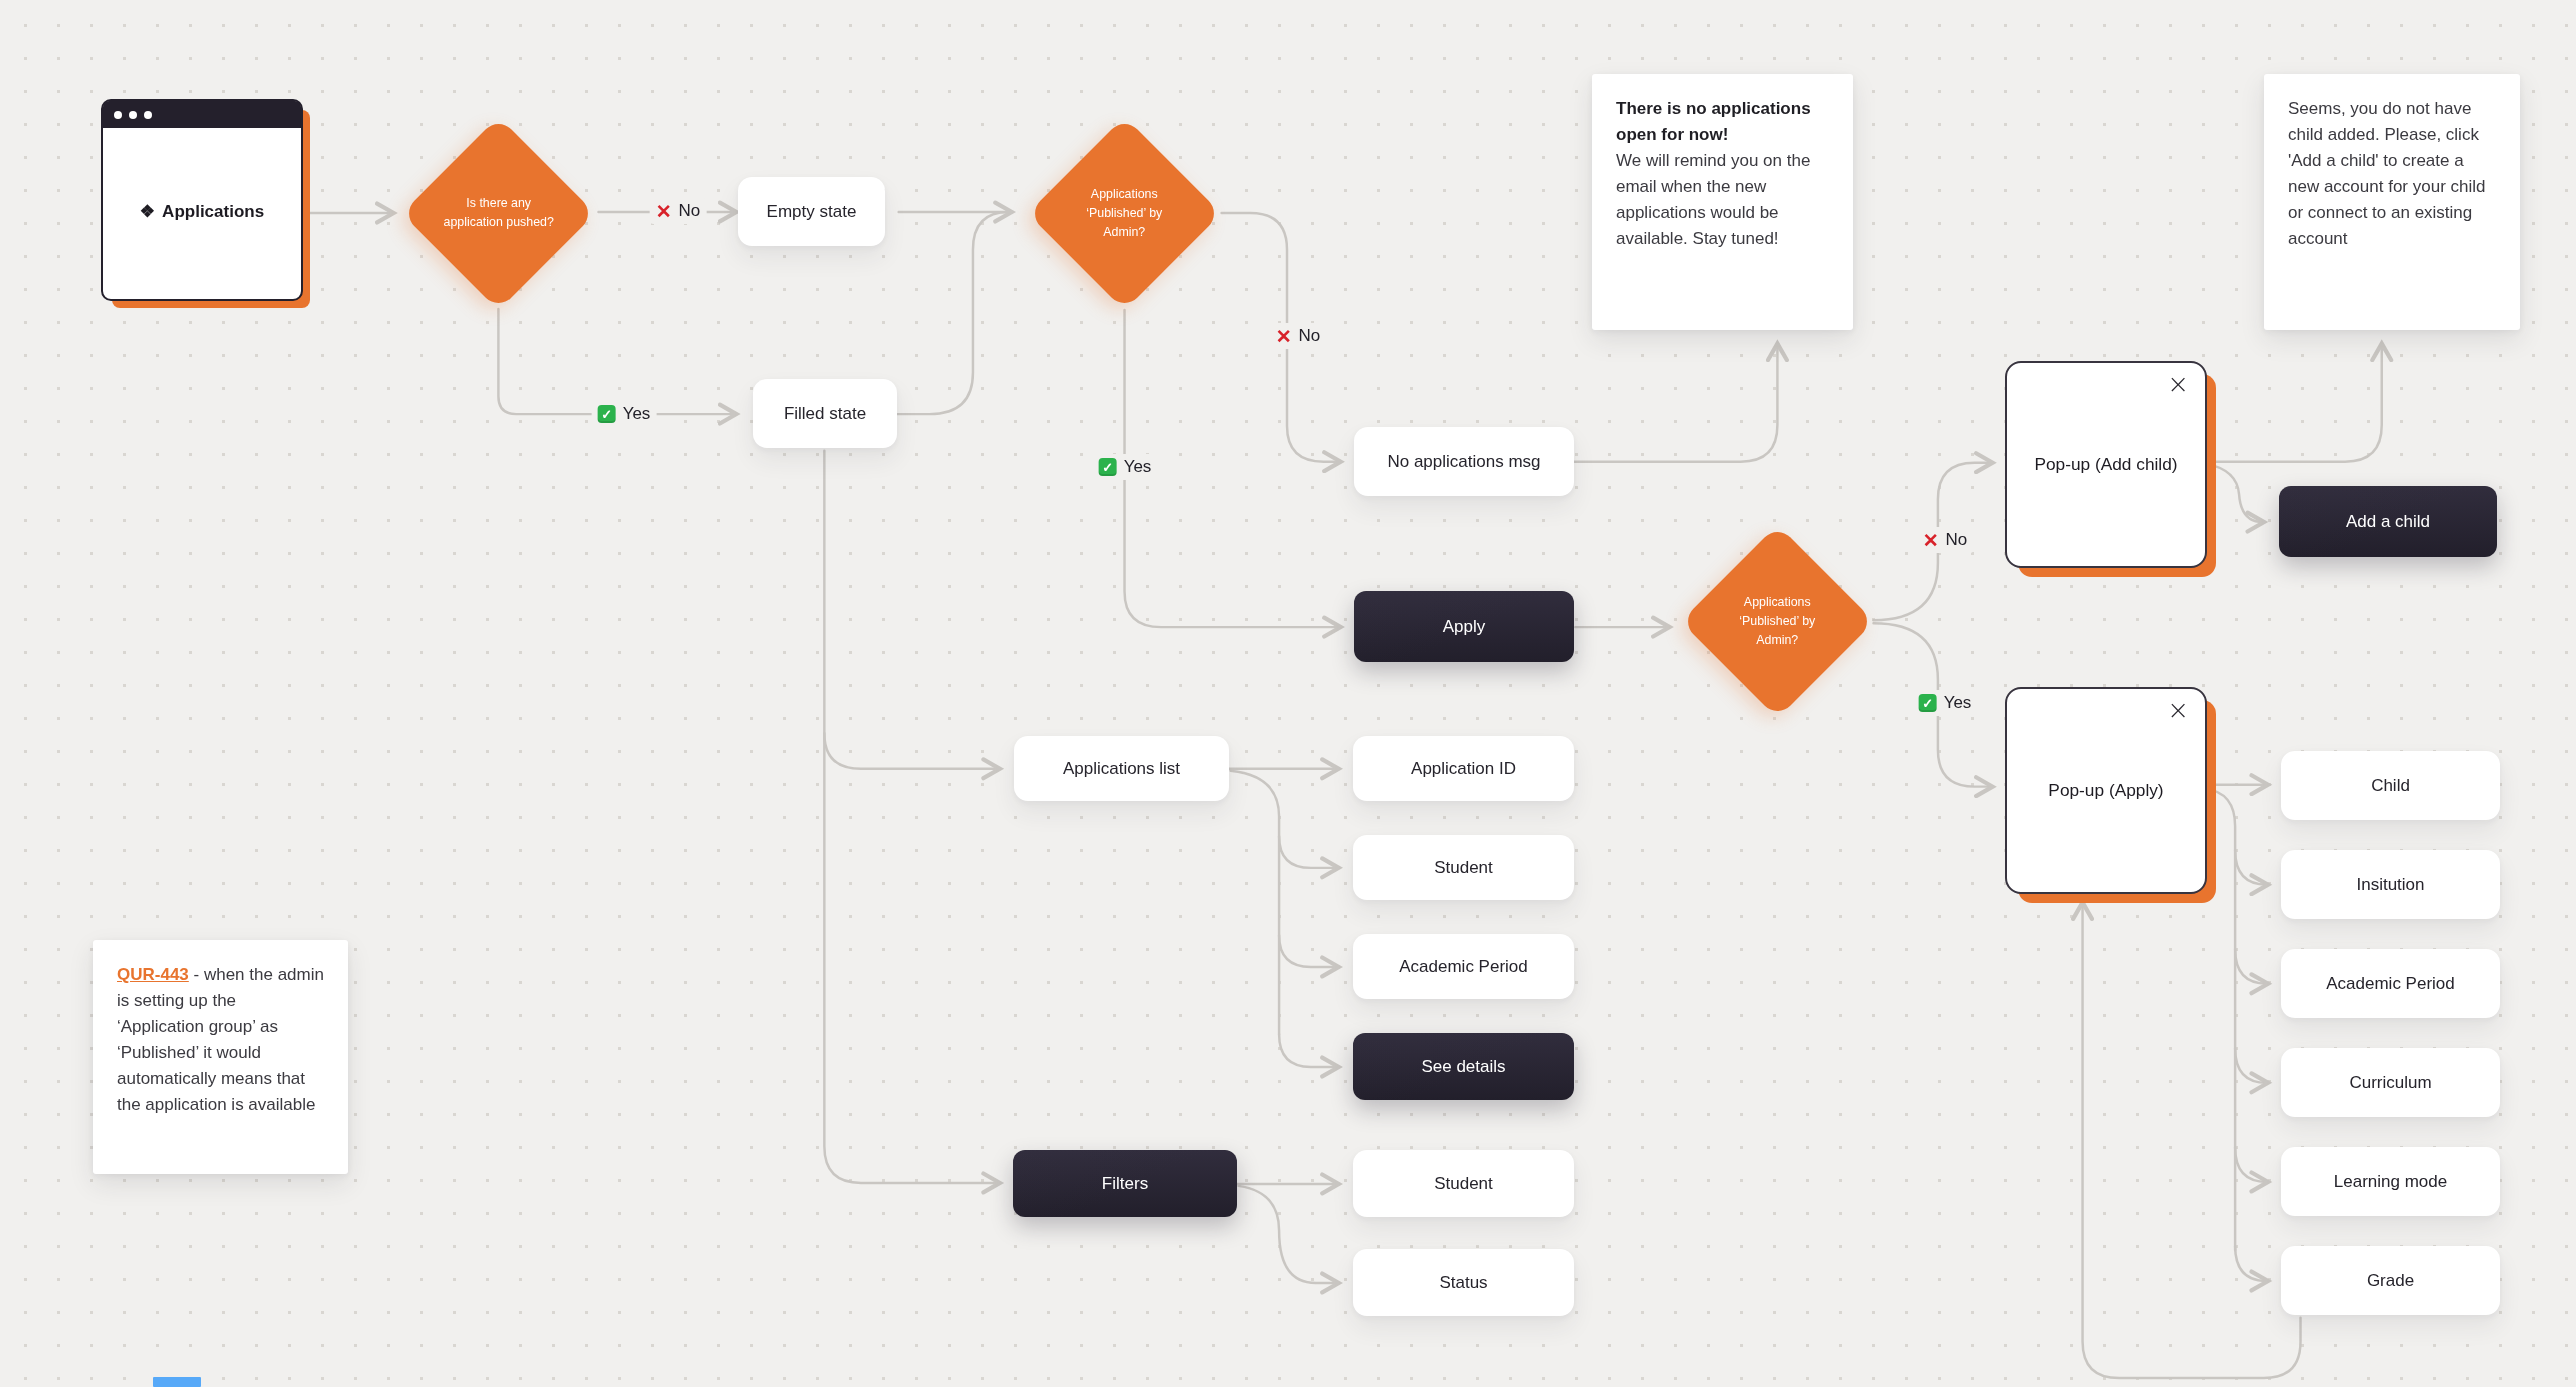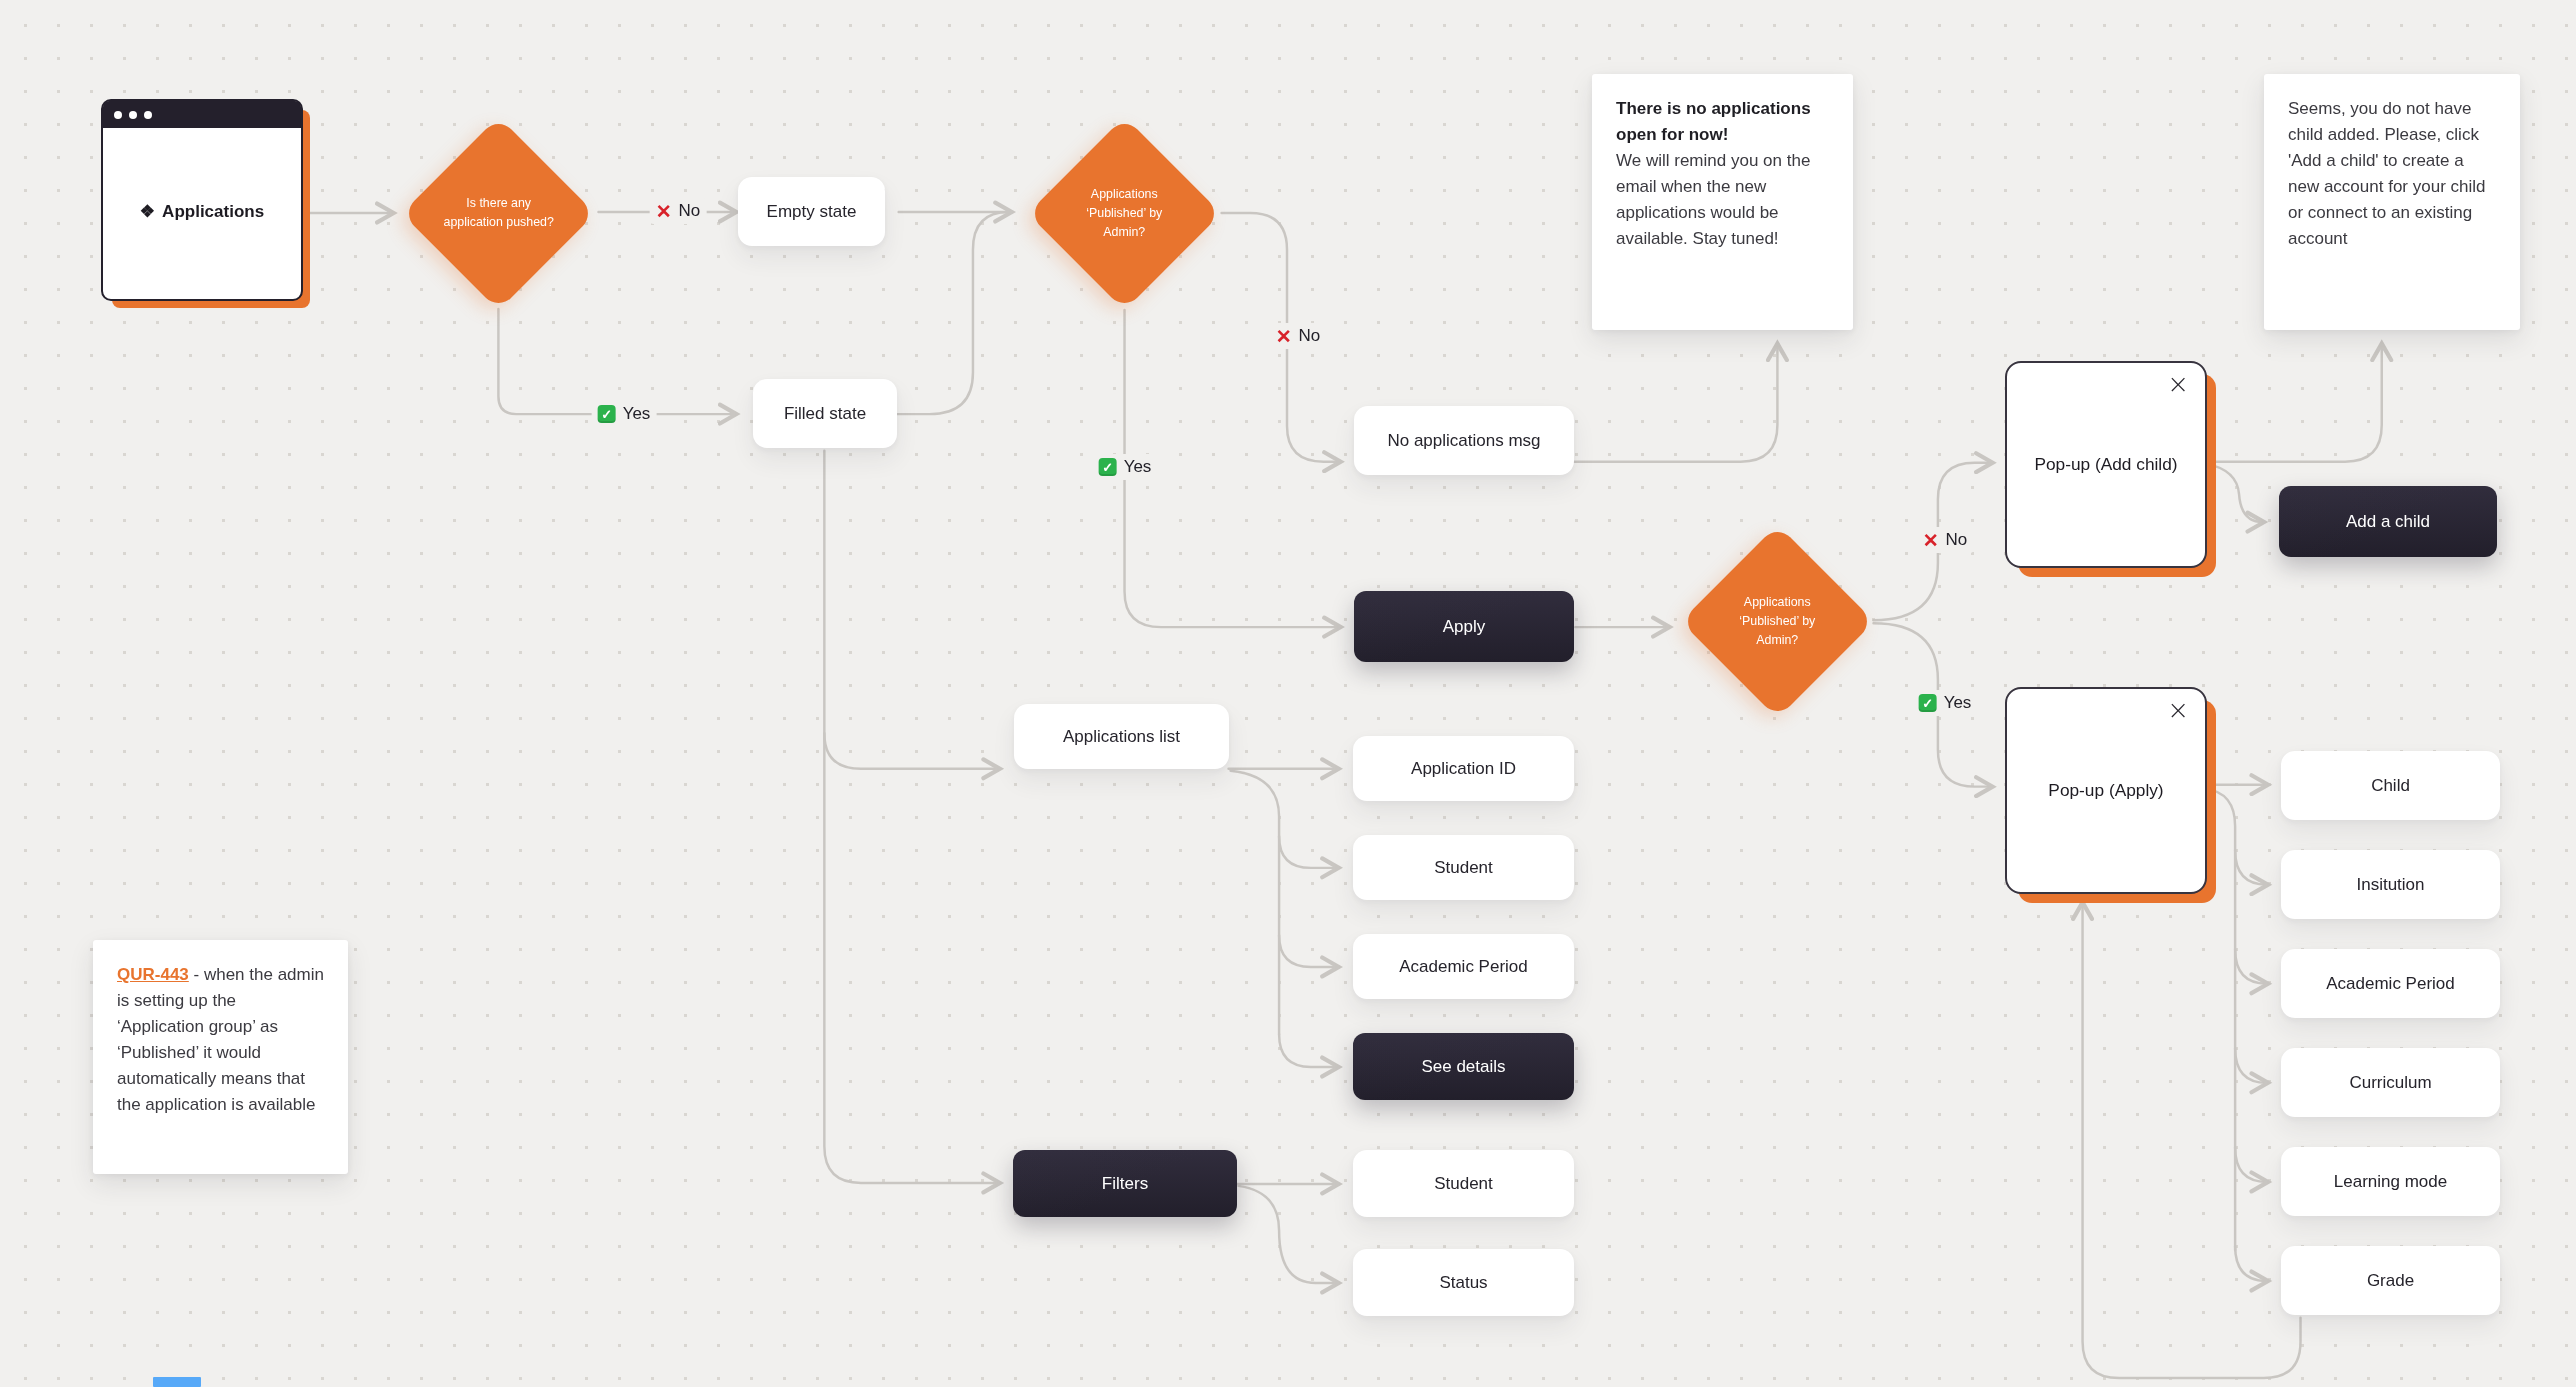--- a/index.html
+++ b/index.html
@@ -139,28 +139,28 @@
   <div class="diamond" style="left:1709px;top:553px;">
     <div class="dlabel">Applications ‘Published’ by Admin?</div>
   </div>
 
   <div class="node box" style="left:738px;top:177px;width:147px;height:69px;">
     <span>Empty state</span>
   </div>
   <div class="node box" style="left:753px;top:379px;width:144px;height:69px;">
     <span>Filled state</span>
   </div>
-  <div class="node box" style="left:1354px;top:406px;width:220px;height:69px;">
+  <div class="node box" style="left:1354px;top:427px;width:220px;height:69px;">
     <span>No applications msg</span>
   </div>
   <div class="node dark" style="left:1354px;top:591px;width:220px;height:71px;">
     <span>Apply</span>
   </div>
 
-  <div class="node box" style="left:1014px;top:704px;width:215px;height:65px;">
+  <div class="node box" style="left:1014px;top:736px;width:215px;height:65px;">
     <span>Applications list</span>
   </div>
   <div class="node box" style="left:1353px;top:736px;width:221px;height:65px;">
     <span>Application ID</span>
   </div>
   <div class="node box" style="left:1353px;top:835px;width:221px;height:65px;">
     <span>Student</span>
   </div>
   <div class="node box" style="left:1353px;top:934px;width:221px;height:65px;">
     <span>Academic Period</span>

